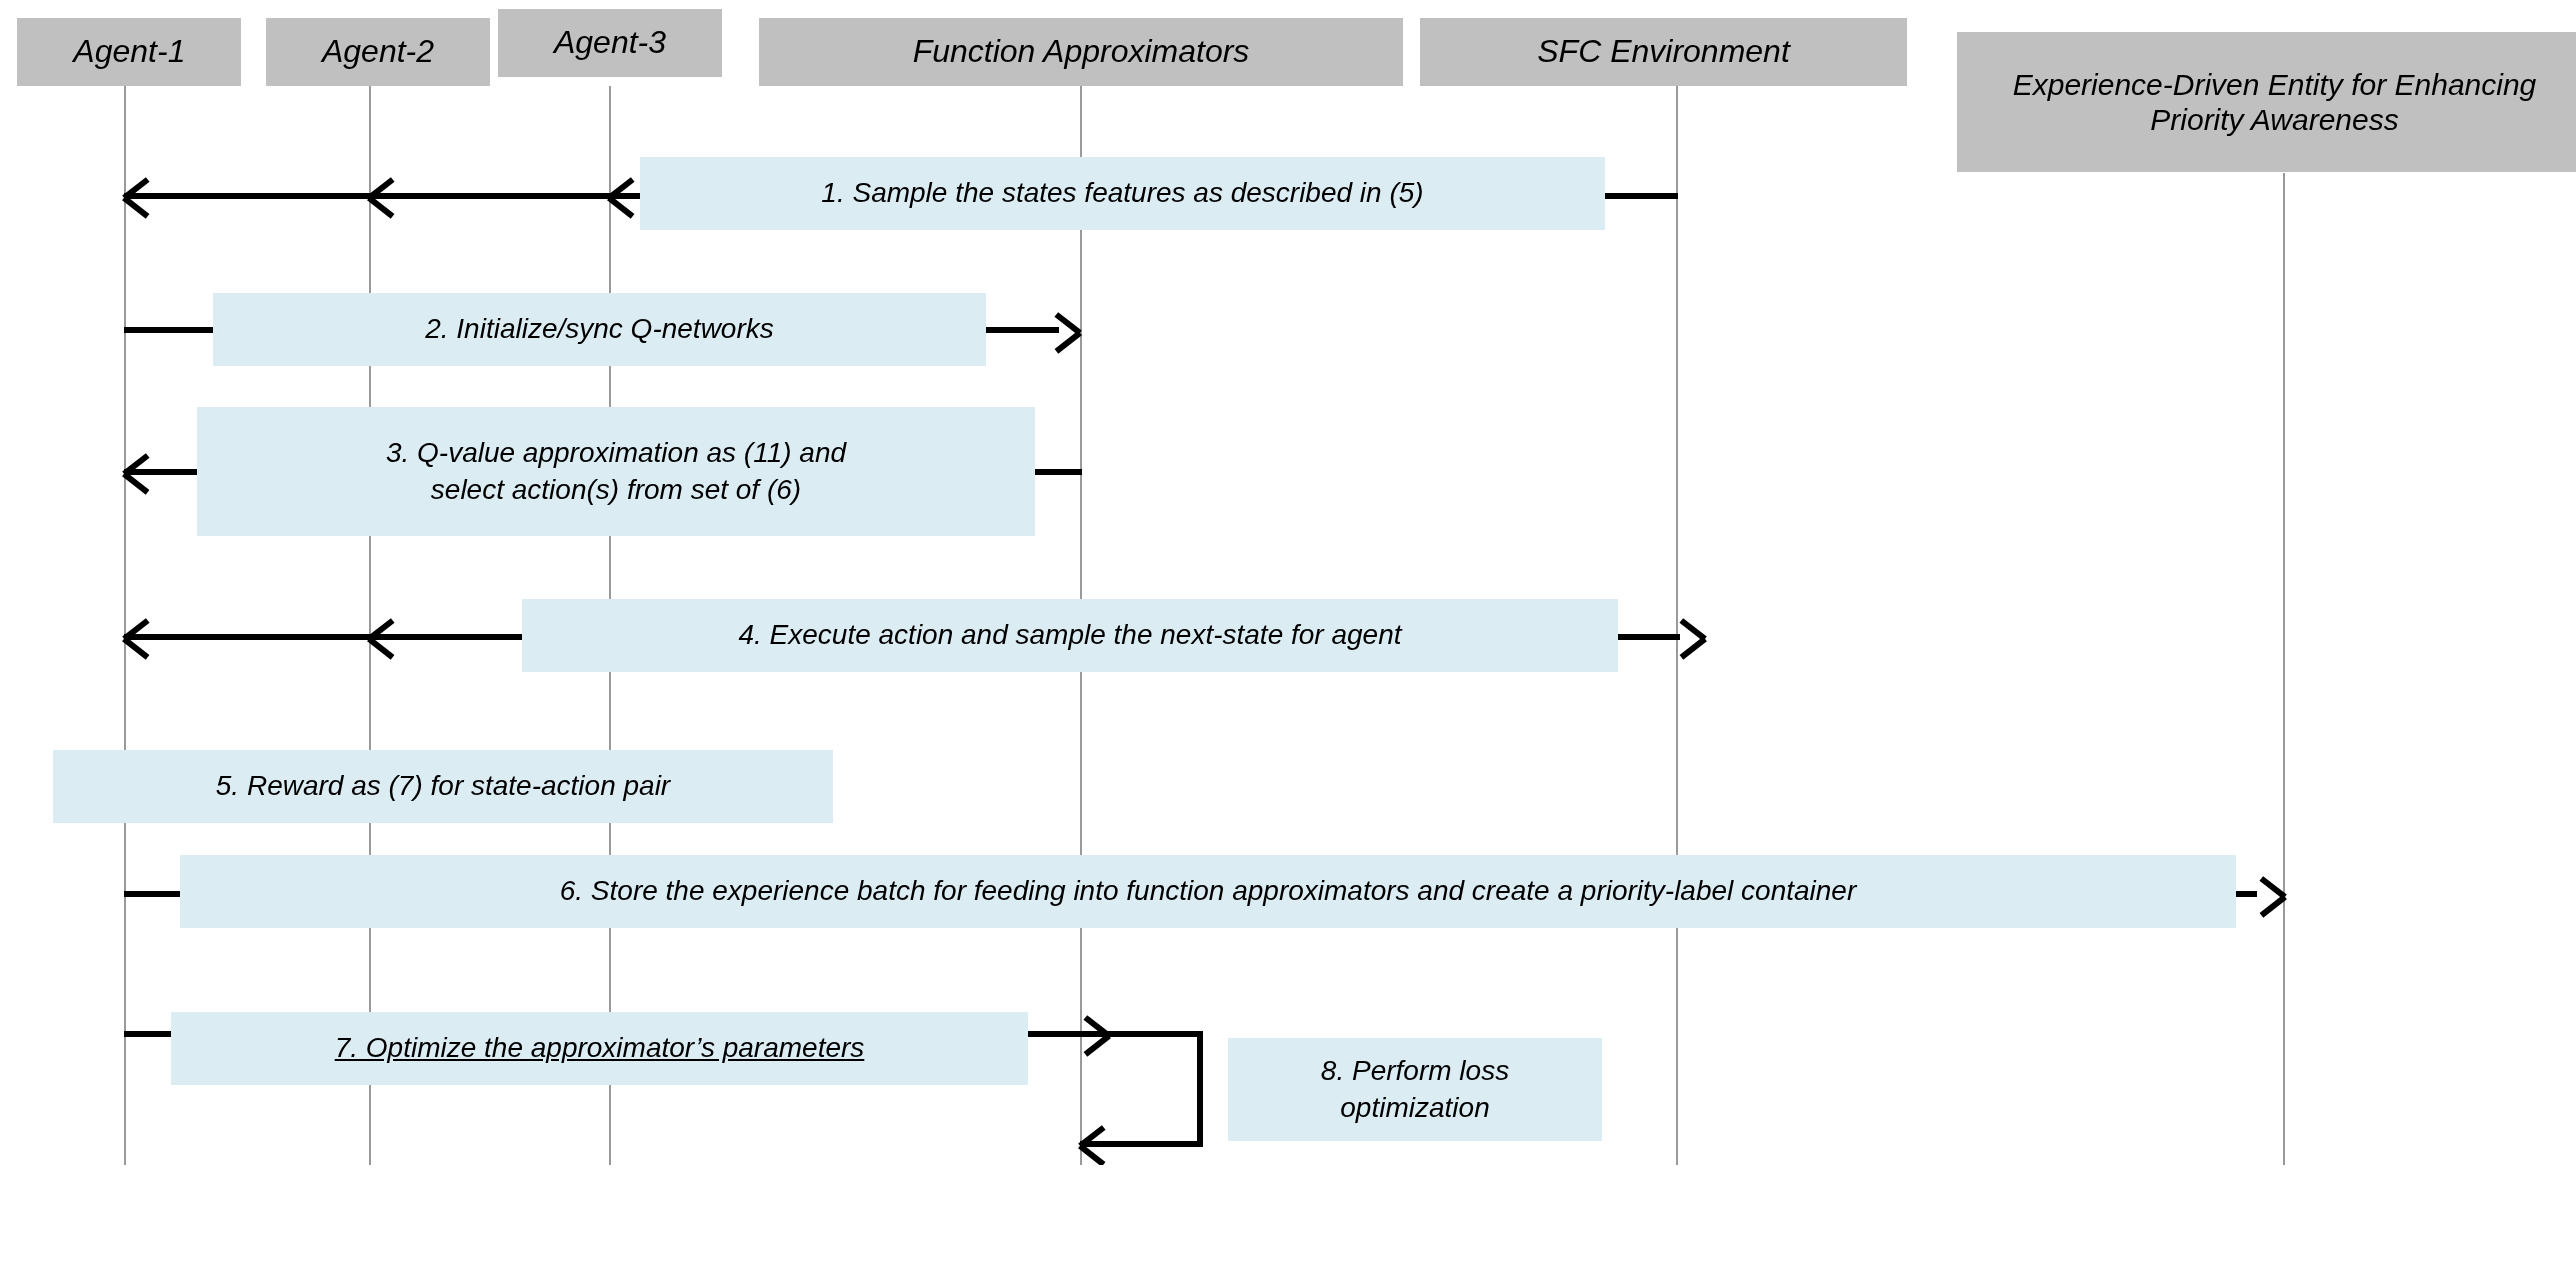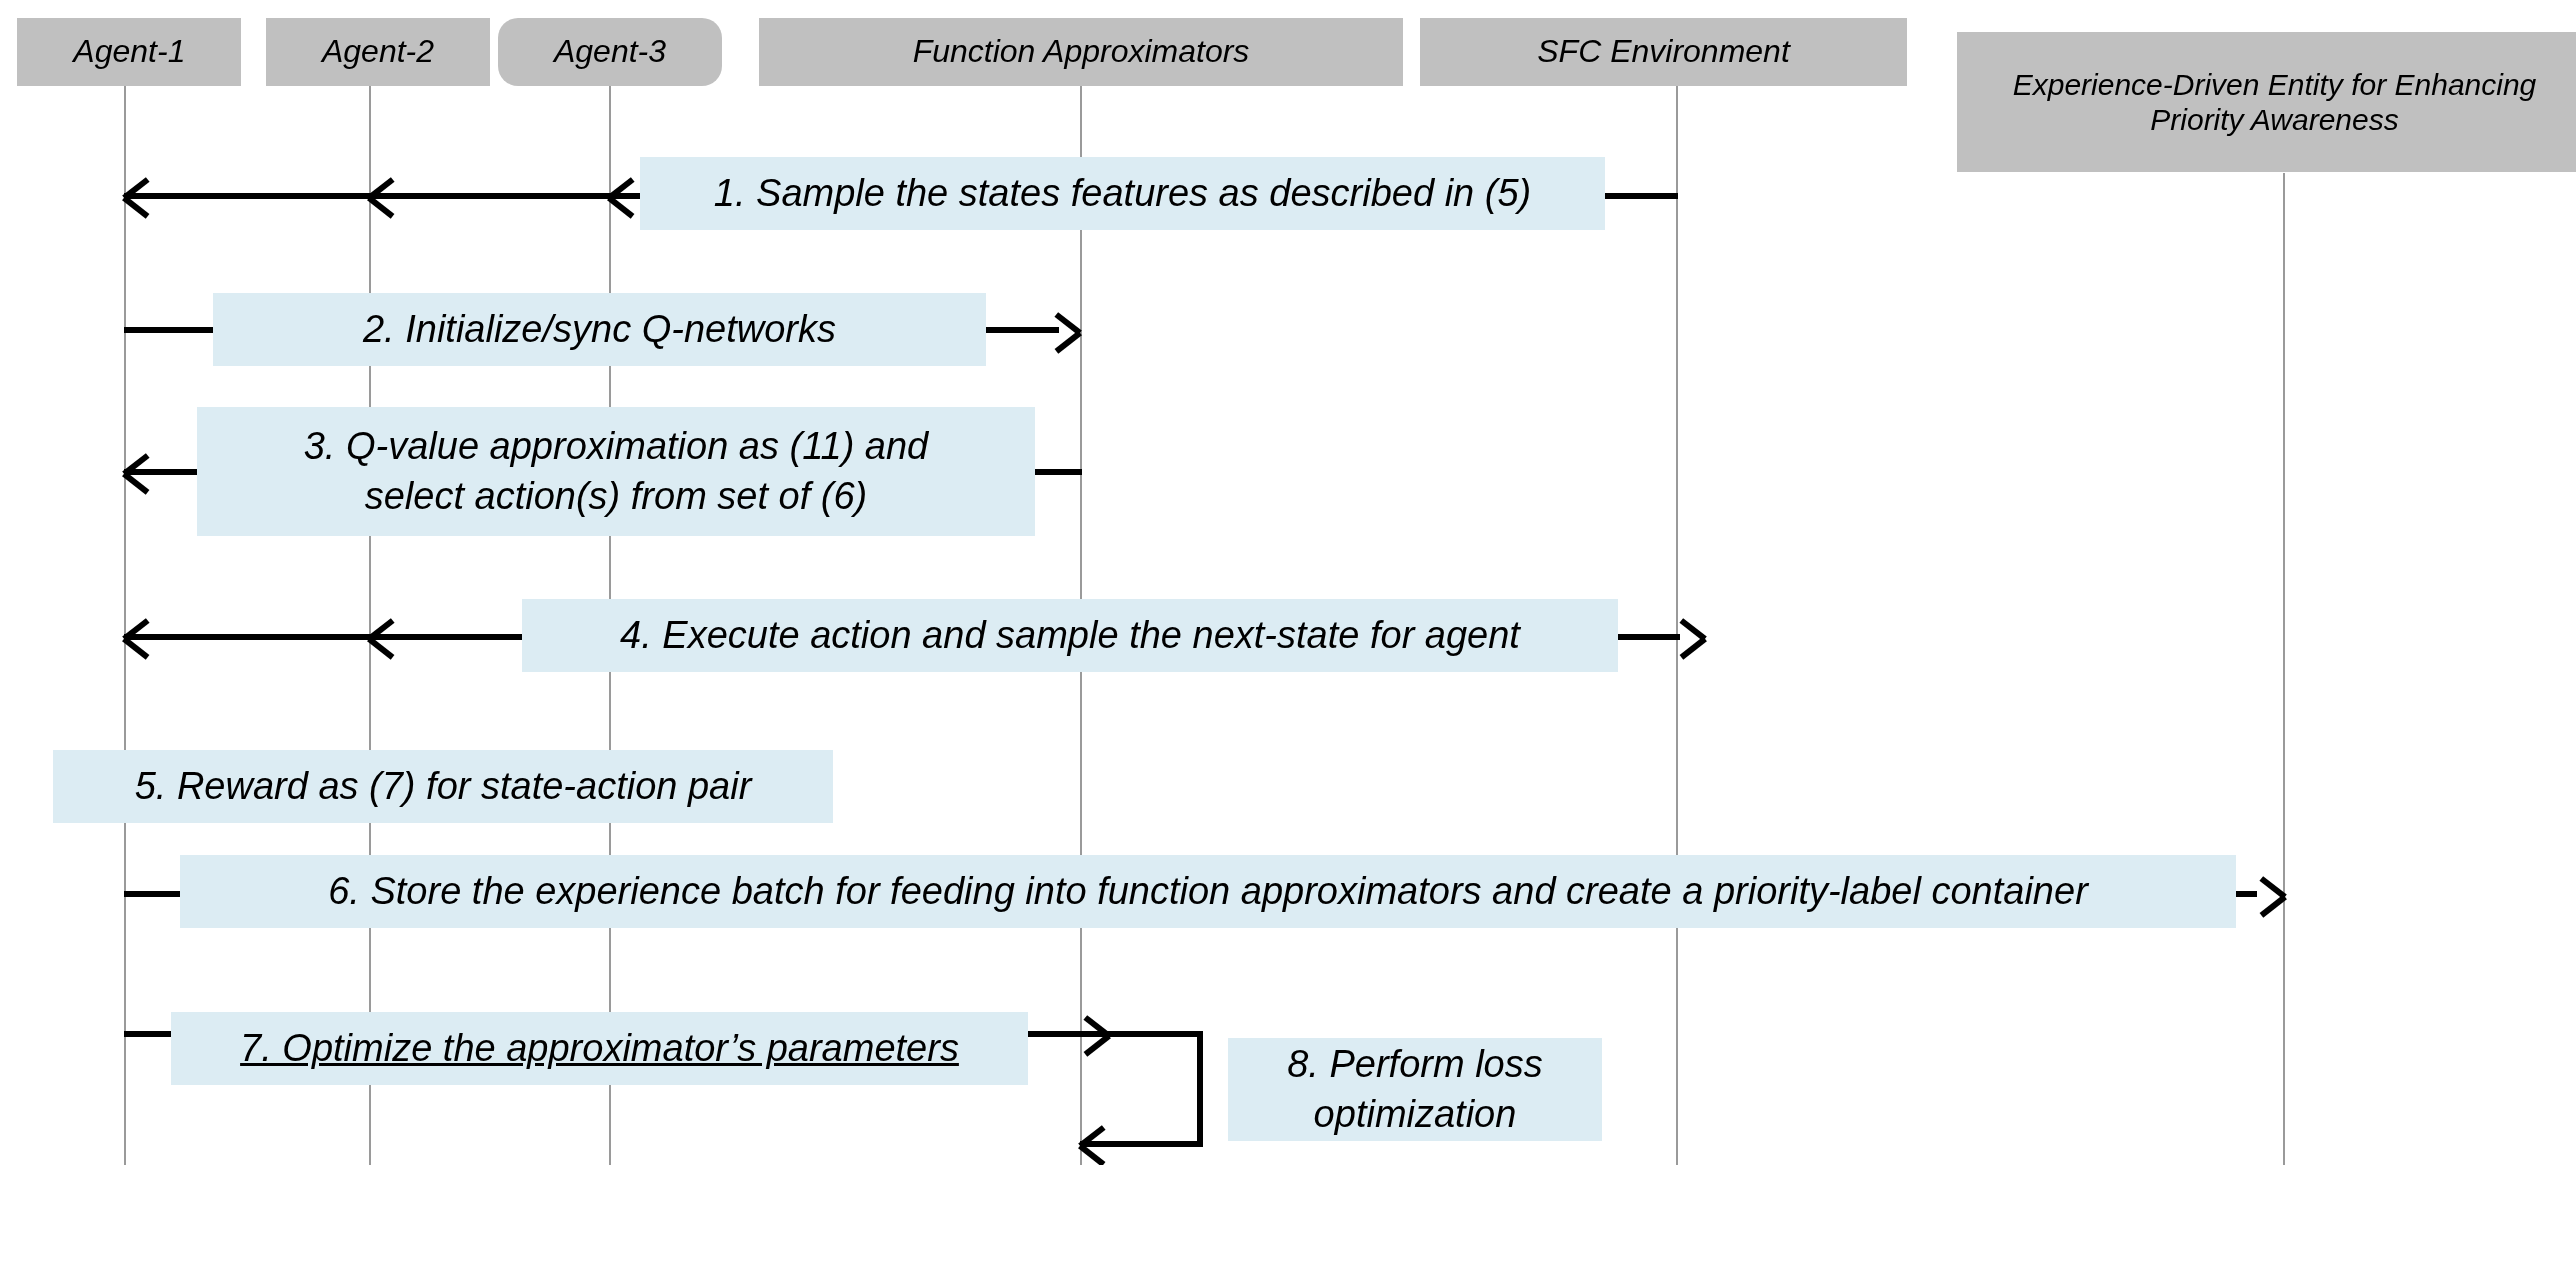--- a/index.html
+++ b/index.html
@@ -45,21 +45,21 @@
     position:absolute;display:block;
     width:30px;height:5.8px;background:#000000;
   }
 
   
   .label{
     position:absolute;
     background:#dcecf3;
     color:#000000;
     font-style:italic;
-    font-size:38px;
+    font-size:28px;
     line-height:1.30;
     display:flex;
     align-items:center;
     justify-content:center;
     text-align:center;
     box-sizing:border-box;
     padding:0 5.2px;
     white-space:pre-line;
   }
 
@@ -69,21 +69,21 @@
 </style>
 </head>
 <body>
 
 <div id="stage">
 
   <div class="participant" style="left:17.4px;top:18px;width:224px;height:68px;">Agent-1</div>
 
   <div class="participant" style="left:266px;top:18px;width:224px;height:68px;">Agent-2</div>
 
-  <div class="participant" style="left:498px;top:18px;width:224px;height:68px;border-radius:20px;">Agent-3</div>
+  <div class="participant" style="left:498px;top:9px;width:224px;height:68px;">Agent-3</div>
 
   <div class="participant" style="left:1420px;top:18px;width:487px;height:68px;">SFC Environment</div>
 
   <div class="participant" style="left:759px;top:18px;width:644px;height:68px;">Function Approximators</div>
 
   <div class="participant two-line" style="left:1929px;top:32px;width:635px;height:140px;margin-left:28px;">Experience-Driven Entity for
 Enhancing Priority Awareness</div>
 
   <div class="lifeline" style="left:124px;top:86px;height:1141px;"></div>
   <div class="lifeline" style="left:369px;top:86px;height:1141px;"></div>

